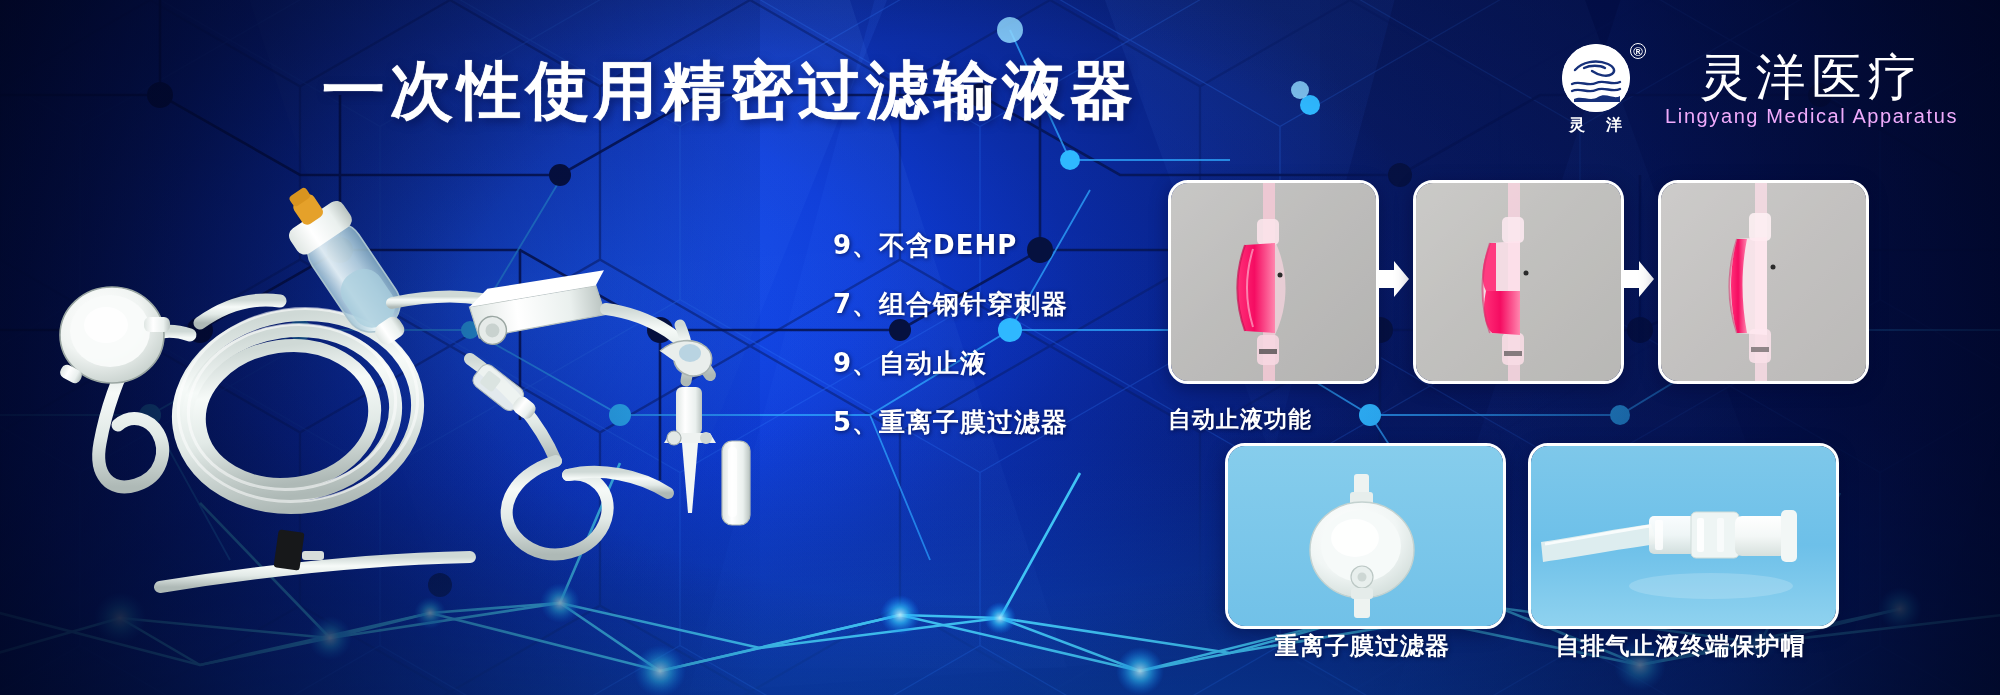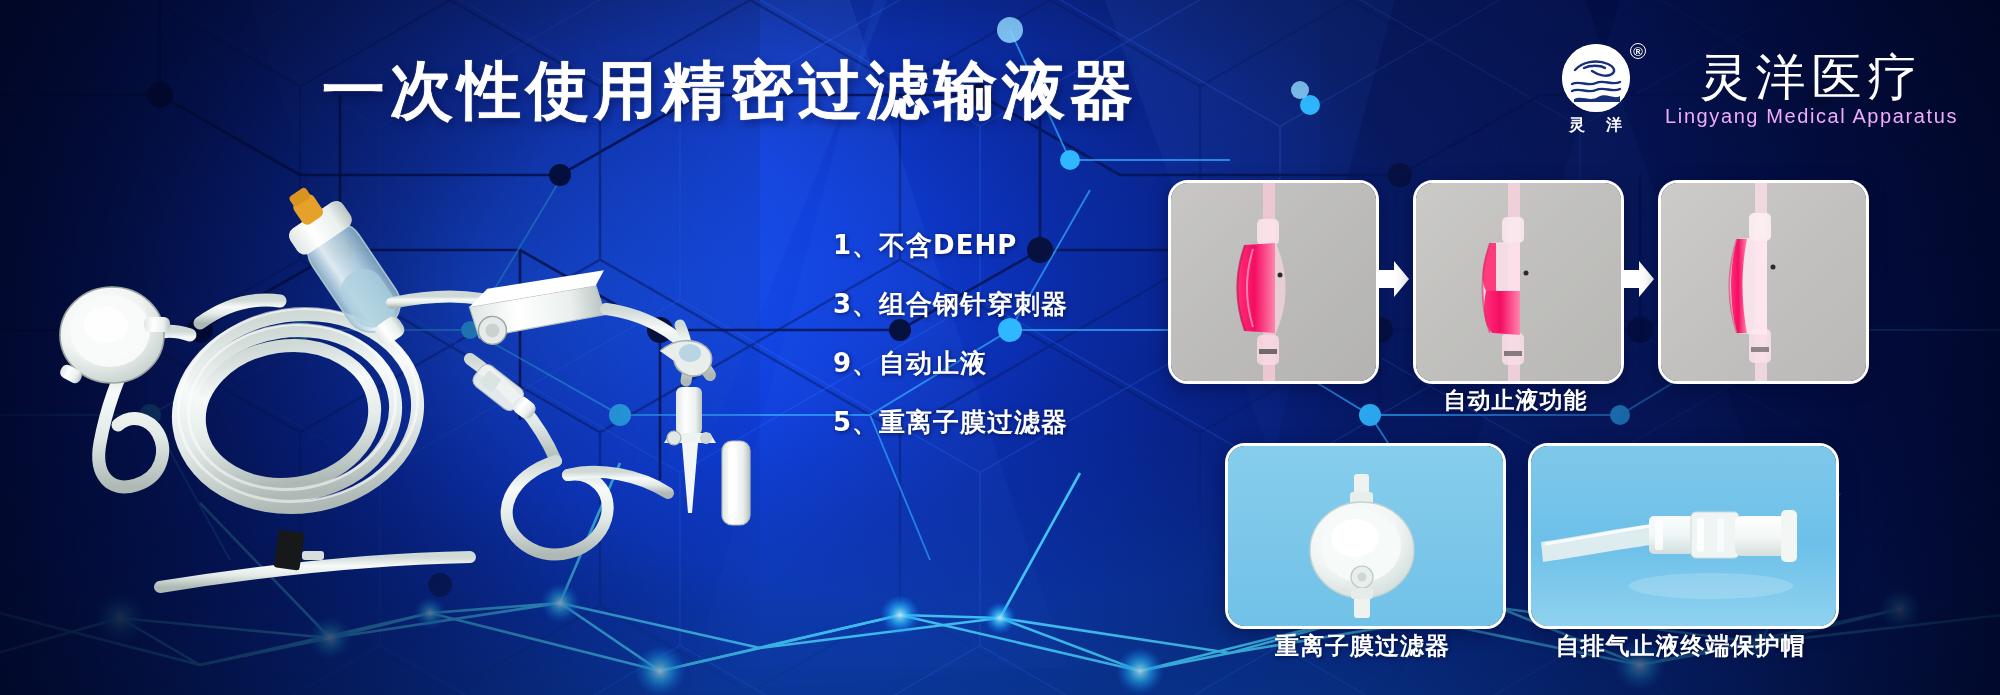--- a/index.html
+++ b/index.html
@@ -122,21 +122,21 @@
   }
   .arrow.a1{left:1377px;}
   .arrow.a2{left:1622px;}
   .arrow svg{width:100%;height:100%;display:block;}
 
   .cap{
     position:absolute;color:#fff;font-weight:bold;white-space:nowrap;
     font-family:"DejaVu Sans","Liberation Sans",sans-serif;
     text-shadow:1px 1px 4px rgba(0,8,50,.75);
   }
-  .cap-top{left:1168px;top:385px;width:695px;text-align:center;font-size:23px;letter-spacing:1px;}
+  .cap-top{left:1168px;top:404px;width:695px;font-size:23px;letter-spacing:1px;}
 
   .p-bot1{left:1225px;top:443px;width:275px;height:180px;}
   .p-bot2{left:1528px;top:443px;width:305px;height:180px;}
 
   .cap-bot1{left:1225px;top:630px;width:275px;text-align:center;font-size:24px;letter-spacing:1px;}
   .cap-bot2{left:1528px;top:630px;width:305px;text-align:center;font-size:24px;letter-spacing:1px;}
 </style>
 </head>
 <body>
 
@@ -392,22 +392,22 @@
       </g>
 
       <g>
         <rect x="682" y="266" width="28" height="84" rx="10" fill="url(#plastic)" stroke="#b0bab7" stroke-width="1.2"></rect>
         <rect x="688" y="272" width="9" height="70" rx="4" fill="#ffffff" opacity=".75"></rect>
       </g>
     </svg>
   </div>
 
   <div class="features">
-    <div class="feature-item">1、不含DEHP</div>
-    <div class="feature-item">3、组合钢针穿刺器</div>
+    <div class="feature-item">9、不含DEHP</div>
+    <div class="feature-item">7、组合钢针穿刺器</div>
     <div class="feature-item">9、自动止液</div>
     <div class="feature-item">5、重离子膜过滤器</div>
   </div>
 
   <div class="panel p-top1">
     <svg viewBox="0 0 205 198" preserveAspectRatio="none">
       <defs>
         <linearGradient id="greybg" x1="0" y1="0" x2="1" y2="1">
           <stop offset="0" stop-color="#c3c2c0"></stop>
           <stop offset=".45" stop-color="#b5b4b2"></stop>

